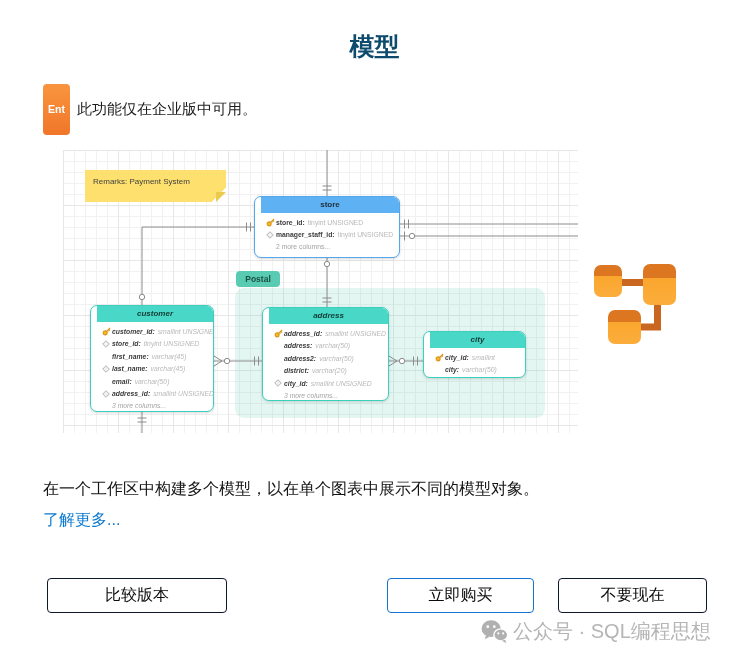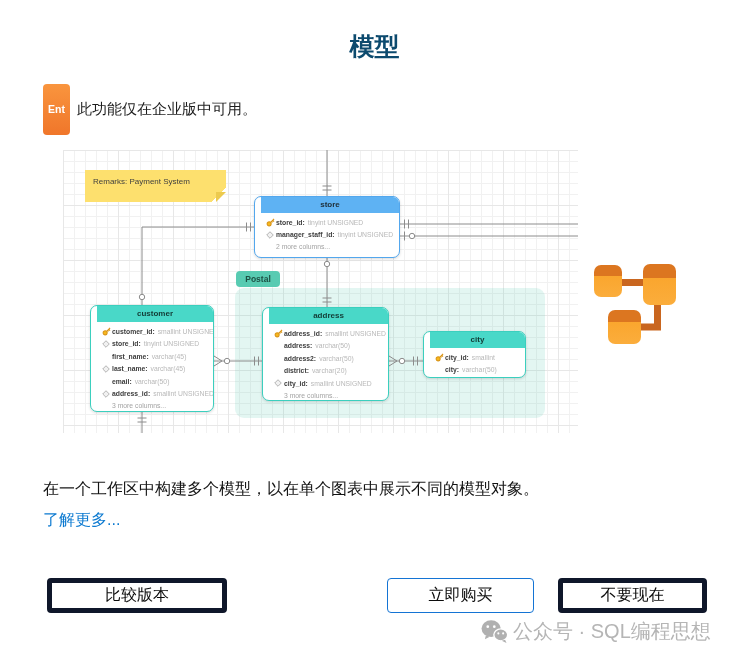--- a/index.html
+++ b/index.html
@@ -32,21 +32,21 @@
   .note{position:absolute;left:22px;top:20px;width:141px;height:32px;z-index:3;
         background:linear-gradient(315deg, transparent 10px, #FDE06E 10px);
         font-size:8px;color:#3f3f3f;padding:7px 0 0 8px;box-sizing:border-box;}
   .note::after{content:"";position:absolute;right:0;bottom:0;width:0;height:0;
         border-style:solid;border-width:10px 10px 0 0;
         border-color:#ecca4e transparent transparent transparent;}
 
   .tbl{position:absolute;z-index:4;background:#fff;border-radius:7px;overflow:hidden;
        box-shadow:0 1px 3px rgba(0,0,0,.15);box-sizing:border-box;padding-left:6px;}
   .tbl-blue{border:1.5px solid #53A7ED;}
-  .tbl-teal{border:1.5px solid #3BCFBE;}
+  .tbl-teal{border:1.5px solid #3BCFBE;font-style:italic;}
   .tbl-hd{height:16px;line-height:16px;text-align:center;font-weight:bold;
           font-size:8px;color:#20313c;}
   .tbl-blue .tbl-hd{background:#5EB2F3;}
   .tbl-teal .tbl-hd{background:#49D8C8;color:#133c36;}
   .tbl-body{padding:3px 5px 2px 5px;}
   .col-row{display:flex;align-items:center;height:12.5px;font-size:6.8px;white-space:nowrap;}
   .col-ic{width:10px;display:inline-flex;align-items:center;flex:0 0 10px;}
   .col-name{font-weight:bold;color:#3c3c3c;}
   .col-name::after{content:":";}
   .col-type{color:#b8b8b8;margin-left:3px;}
@@ -56,21 +56,21 @@
   .t-customer{left:27px;top:155px;width:124px;height:107px;}
   .t-address{left:199px;top:157px;width:127px;height:94px;}
   .t-city{left:360px;top:181px;width:103px;height:47px;}
 
   .model-icon{position:absolute;left:591px;top:258px;}
 
   .desc{position:absolute;left:43px;top:479px;font-size:16px;color:#141414;margin:0;}
   .learn-more{position:absolute;left:43px;top:510px;font-size:16px;color:#0B79D0;
               text-decoration:none;cursor:pointer;}
 
-  .btn{position:absolute;top:578px;height:35px;background:#fff;border:5px solid #0f172a;
+  .btn{position:absolute;top:578px;height:35px;background:#fff;border:1px solid #0f172a;
        border-radius:4px;font-size:16px;color:#0c0c0c;cursor:pointer;
        font-family:inherit;}
   .btn-compare{left:47px;width:180px;}
   .btn-buy{left:387px;width:147px;border:1.5px solid #1474D4;}
   .btn-notnow{left:558px;width:149px;}
 
   .watermark{position:absolute;left:481px;top:618px;display:flex;align-items:center;gap:5px;}
   .wm-text{font-size:20px;color:#b5b5b5;white-space:nowrap;}
 </style>
 </head>

